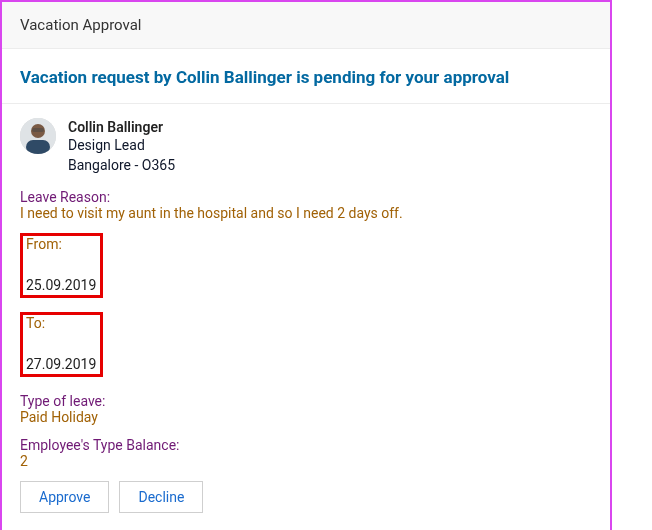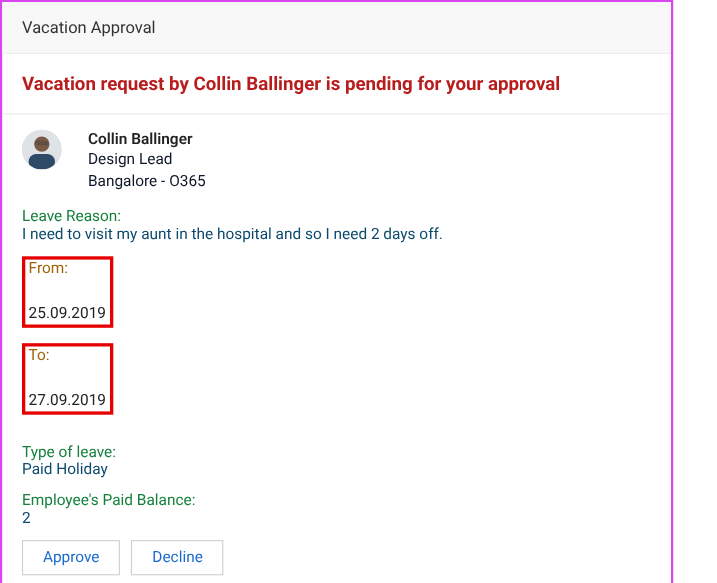--- a/index.html
+++ b/index.html
@@ -20,30 +20,30 @@
     background: #f8f8f8;
     padding: 14px 18px;
     font-size: 15px;
     color: #333;
     border-bottom: 1px solid #ececec;
   }
   .card-title {
     padding: 18px 18px 16px 18px;
     font-size: 17px;
     font-weight: 700;
-    color: #b91c1c;
+    color: #0369a1;
     border-bottom: 1px solid #ececec;
   }
   .card-body {
     padding: 14px 18px 18px 18px;
   }
   .person {
     display: flex;
     align-items: flex-start;
-    gap: 24px;
+    gap: 12px;
     margin-bottom: 14px;
   }
   .avatar {
     width: 36px;
     height: 36px;
     border-radius: 50%;
     flex-shrink: 0;
     overflow: hidden;
     background: #d8d8d8;
   }
@@ -51,25 +51,25 @@
   .person-name {
     font-weight: 600;
     color: #222;
     line-height: 1.3;
   }
   .person-sub {
     color: #0f172a;
     line-height: 1.4;
   }
   .label {
-    color: #15803d;
-    margin-top: 12px;
+    color: #701a75;
+    margin-top: 2px;
   }
   .value {
-    color: #0c4a6e;
+    color: #a16207;
     margin-bottom: 12px;
   }
   .highlight-box {
     display: inline-block;
     border: 3px solid #e60000;
     padding: 0 4px 2px 3px;
     margin-bottom: 14px;
   }
   .highlight-box .label {
     margin-top: 0;
@@ -138,21 +138,21 @@
     <div>
       <div class="highlight-box">
         <div class="label">To:</div>
         <div class="value">27.09.2019</div>
       </div>
     </div>
 
     <div class="label">Type of leave:</div>
     <div class="value">Paid Holiday</div>
 
-    <div class="label">Employee's Paid Balance:</div>
+    <div class="label">Employee's Type Balance:</div>
     <div class="value">2</div>
 
     <div class="actions">
       <button class="btn">Approve</button>
       <button class="btn">Decline</button>
     </div>
 
   </div>
 </div>
 

